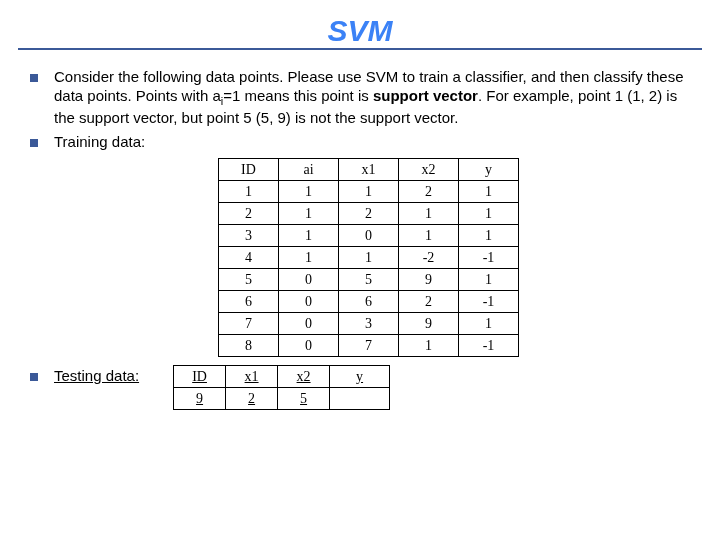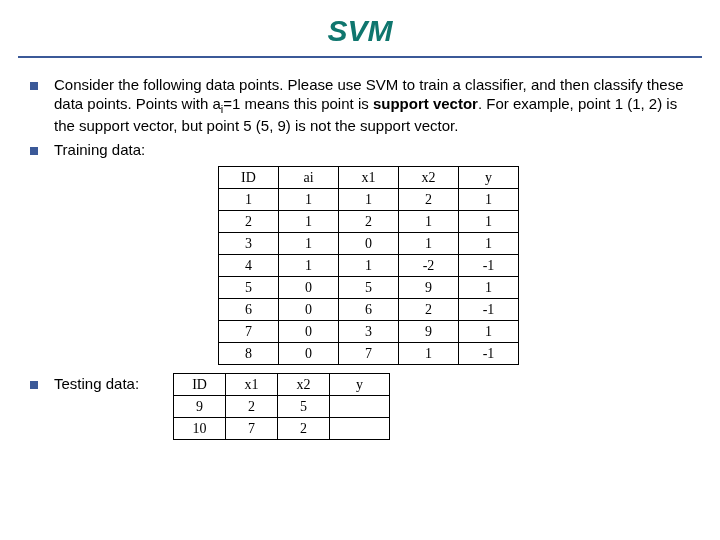--- a/index.html
+++ b/index.html
@@ -10,23 +10,23 @@
     font-family: Arial, Helvetica, sans-serif;
     color: #000;
     overflow: hidden;
     position: relative;
   }
   .title {
     text-align: center;
     font-size: 30px;
     font-weight: bold;
     font-style: italic;
-    color: #0f766e;
+    color: #3b82f6;
     padding-top: 14px;
-    padding-bottom: 8px;
+    padding-bottom: 0;
   }
   .hr {
     height: 2px;
     background: #3b5998;
     margin: 0 18px 18px 18px;
   }
   .content {
     padding: 0 18px;
     font-size: 15px;
     line-height: 1.25;
@@ -62,20 +62,21 @@
     width: 60px;
     height: 22px;
     text-align: center;
     font-weight: normal;
     padding: 0 4px;
   }
   .testing-row {
     display: flex;
     align-items: flex-start;
     gap: 16px;
+    text-decoration: underline;
   }
   .testing-label { white-space: nowrap; }
   .test-table {
     margin-left: 18px;
     margin-top: -2px;
     border-collapse: collapse;
     font-family: Georgia, 'Times New Roman', serif;
     font-size: 14px;
   }
   .test-table th, .test-table td {
@@ -188,23 +189,17 @@
         <th>x1</th>
         <th>x2</th>
         <th class="ycol">y</th>
       </tr>
       <tr>
             <td>9</td>
             <td>2</td>
             <td>5</td>
             <td class="ycol"></td>
           </tr>
-      <tr>
-            <td>10</td>
-            <td>7</td>
-            <td>2</td>
-            <td class="ycol"></td>
-          </tr>
     </tbody>
       </table>
   </div>
 
 </div>
 
 </body></html>

